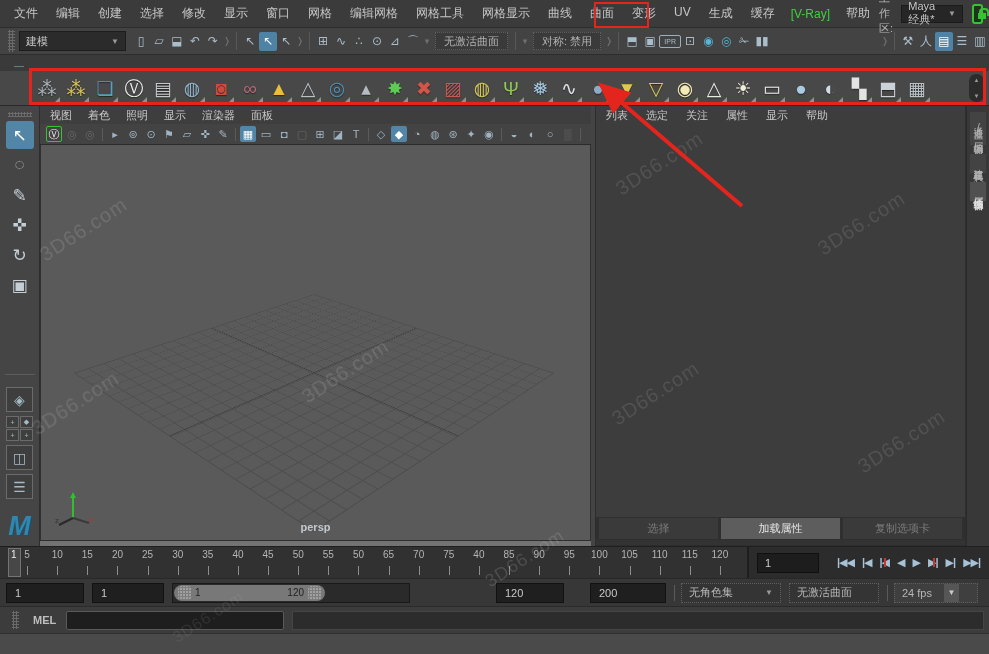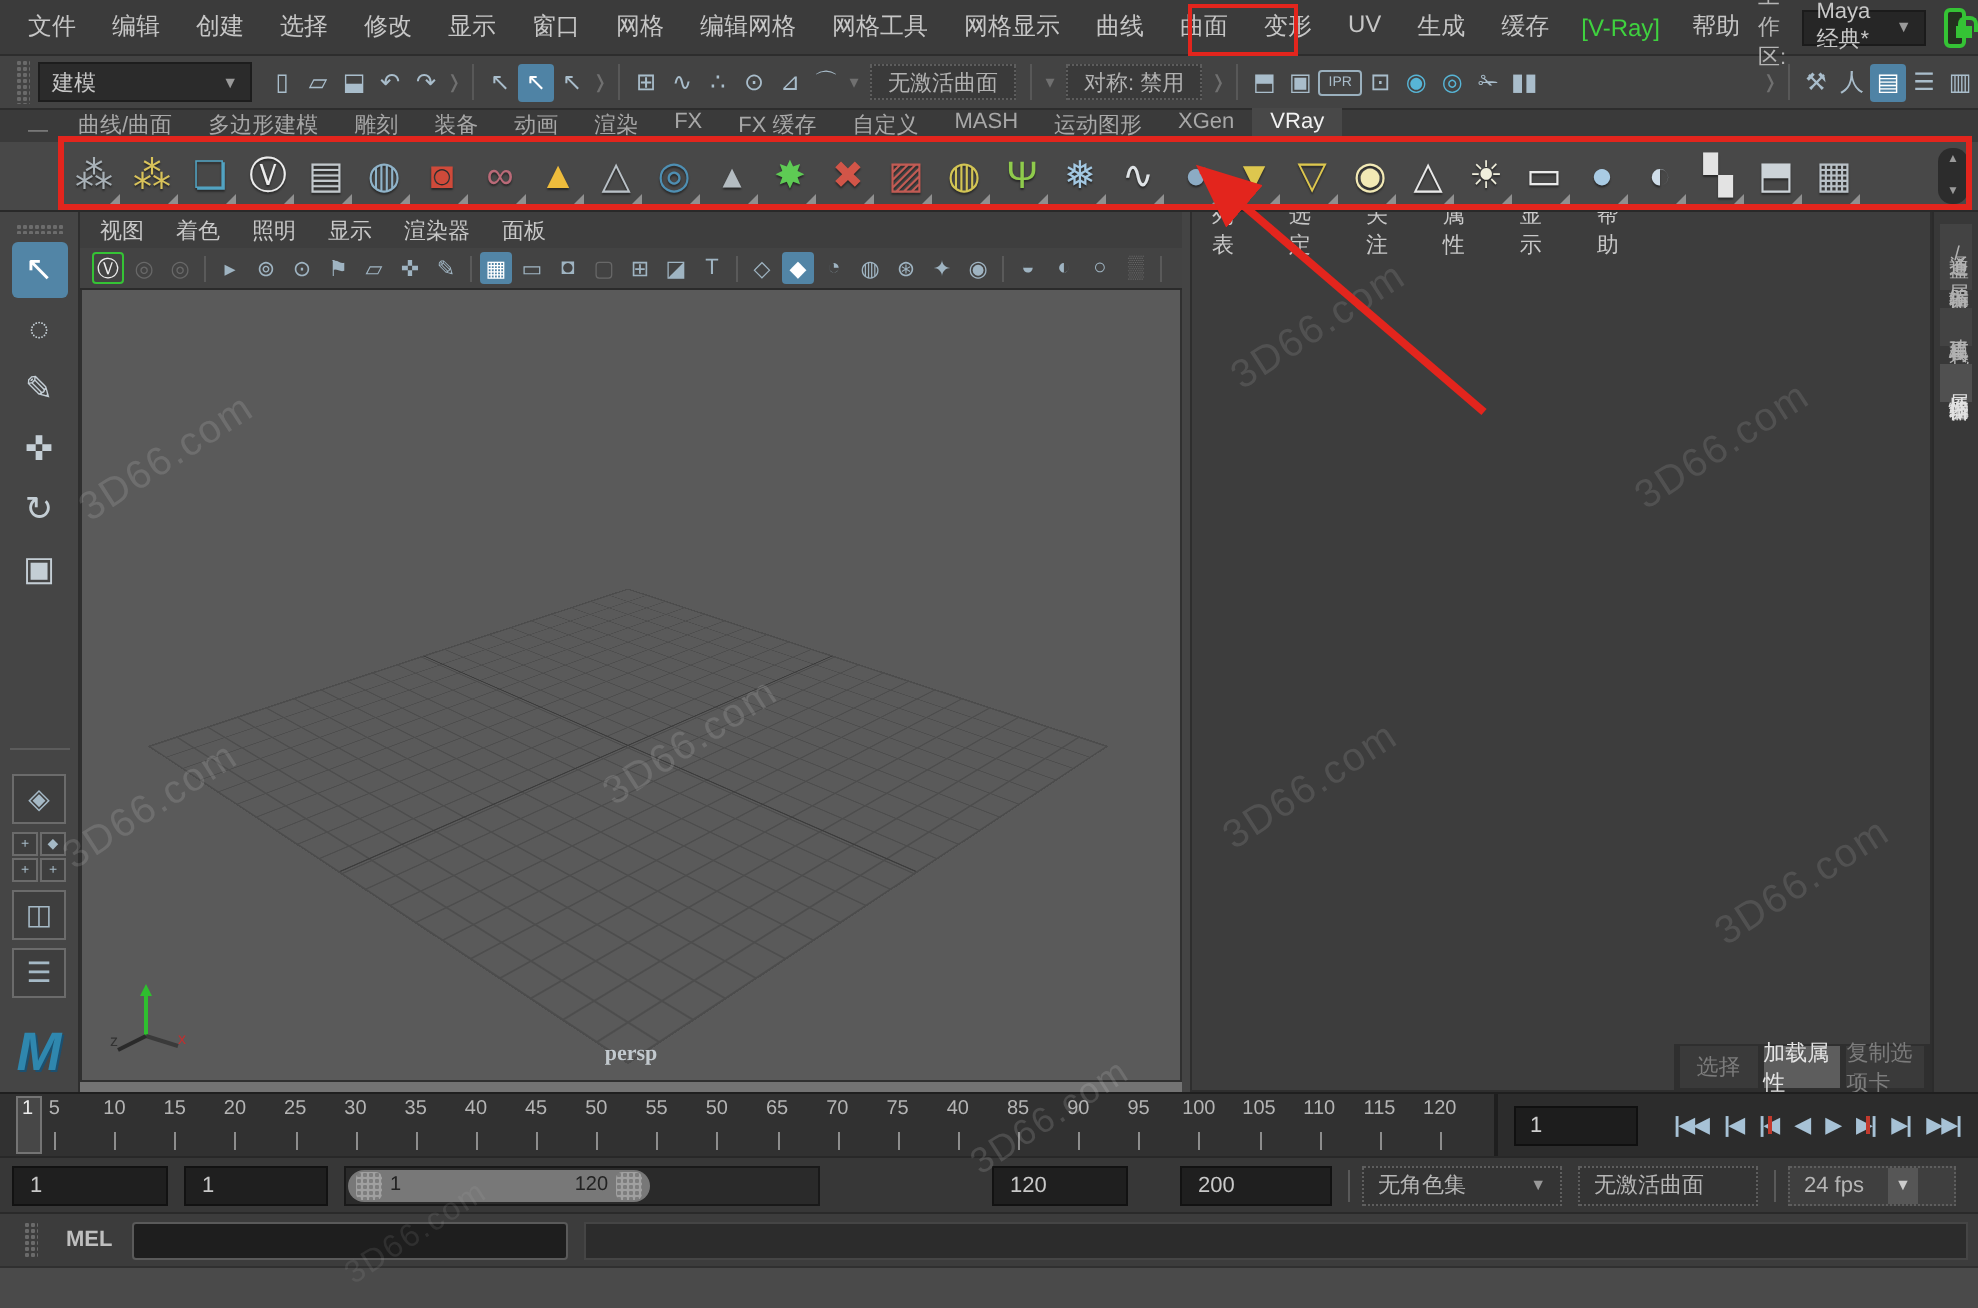--- a/index.html
+++ b/index.html
@@ -72,25 +72,25 @@
   .vp-icon.dim { color:#686868; }
   .vp-sep { width:1px; height:13px; background:#5a5a5a; margin:0 3px; flex:none; }
   .vp-view { flex:1; background:#5a5a5a; position:relative; overflow:hidden; border:1px solid #303030; border-top:none; }
   .grid3d { position:absolute; left:273px; top:228px; width:340px; height:340px; transform:translate(-50%,-50%) perspective(640px) rotateX(64deg) rotateZ(45deg); border:1px solid #4c4c4c;
     background-image:
       linear-gradient(to right, transparent calc(50% - 1px), #3d3d3d calc(50% - 1px), #3d3d3d 50%, transparent 50%),
       linear-gradient(to bottom, transparent calc(50% - 1px), #3d3d3d calc(50% - 1px), #3d3d3d 50%, transparent 50%),
       linear-gradient(#4d4d4d 1px, transparent 1px),
       linear-gradient(90deg, #4d4d4d 1px, transparent 1px);
     background-size:100% 100%, 100% 100%, 17px 17px, 17px 17px; }
-  .persp-label { position:absolute; bottom:7px; left:50%; transform:translateX(-50%); font-size:11px; font-weight:bold; color:#c2c9ce;font-family:Liberation Serif, serif; }
+  .persp-label { position:absolute; bottom:7px; left:50%; transform:translateX(-50%); font-size:11px; font-weight:bold; color:#c2c9ce; }
   .axis-gizmo { position:absolute; left:12px; bottom:10px; }
 
   
-  .attr-panel { flex:1; background:#3d3d3d; display:flex; margin-left:4px; border:1px solid #2e2e2e; border-top:none; }
+  .attr-panel { flex:1; background:#3d3d3d; display:flex; flex-direction:column; margin-left:4px; border:1px solid #2e2e2e; border-top:none; }
   .ap-menus { height:18px; display:flex; align-items:center; font-size:11px; color:#c8c8c8; padding-left:10px; background:#3d3d3d; }
   .ap-menu { margin-right:18px; }
   .ap-message { margin:32px 0 0 20px; font-size:11px; color:#9e9e9e; }
   .ap-buttons { margin-top:auto; display:flex; height:23px; background:#2f2f2f; gap:3px; padding:1px 3px; }
   .ap-btn { flex:1; display:flex; align-items:center; justify-content:center; font-size:11px; background:#3a3a3a; color:#7c7c7c; }
   .ap-btn.primary { background:#5d5d5d; color:#e4e4e4; }
   .ap-footer { height:5px; background:#333; }
 
   
   .side-tabs { width:23px; background:#383838; border-left:1px solid #2b2b2b; display:flex; flex-direction:column; align-items:center; padding-top:6px; gap:9px; }
@@ -224,35 +224,20 @@
         <div class="sl-icon">⚒</div>
         <div class="sl-icon">人</div>
         <div class="sl-icon active">▤</div>
         <div class="sl-icon">☰</div>
         <div class="sl-icon">▥</div>
       </div>
   </div>
 
   <div class="shelf-tabs">
     <div class="tab-dash">—</div>
-    <div id="shelf-tabs" style="display:flex;">
-        <div class="shelf-tab">曲线/曲面</div>
-        <div class="shelf-tab">多边形建模</div>
-        <div class="shelf-tab">雕刻</div>
-        <div class="shelf-tab">装备</div>
-        <div class="shelf-tab">动画</div>
-        <div class="shelf-tab">渲染</div>
-        <div class="shelf-tab">FX</div>
-        <div class="shelf-tab">FX 缓存</div>
-        <div class="shelf-tab">自定义</div>
-        <div class="shelf-tab">MASH</div>
-        <div class="shelf-tab">运动图形</div>
-        <div class="shelf-tab">XGen</div>
-        <div class="shelf-tab active">VRay</div>
-      </div>
   </div>
 
   <div class="shelf">
     <div id="shelf-icons" style="display:flex;align-items:center;">
         <div class="shelf-icon" style="color: rgb(169, 178, 184);">⁂</div>
         <div class="shelf-icon" style="color: rgb(217, 195, 90);">⁂</div>
         <div class="shelf-icon" style="color: rgb(82, 163, 194);">❏</div>
         <div class="shelf-icon" style="color: rgb(236, 236, 236);">Ⓥ</div>
         <div class="shelf-icon" style="color: rgb(194, 200, 204);">▤</div>
         <div class="shelf-icon" style="color: rgb(143, 179, 201);">◍</div>

